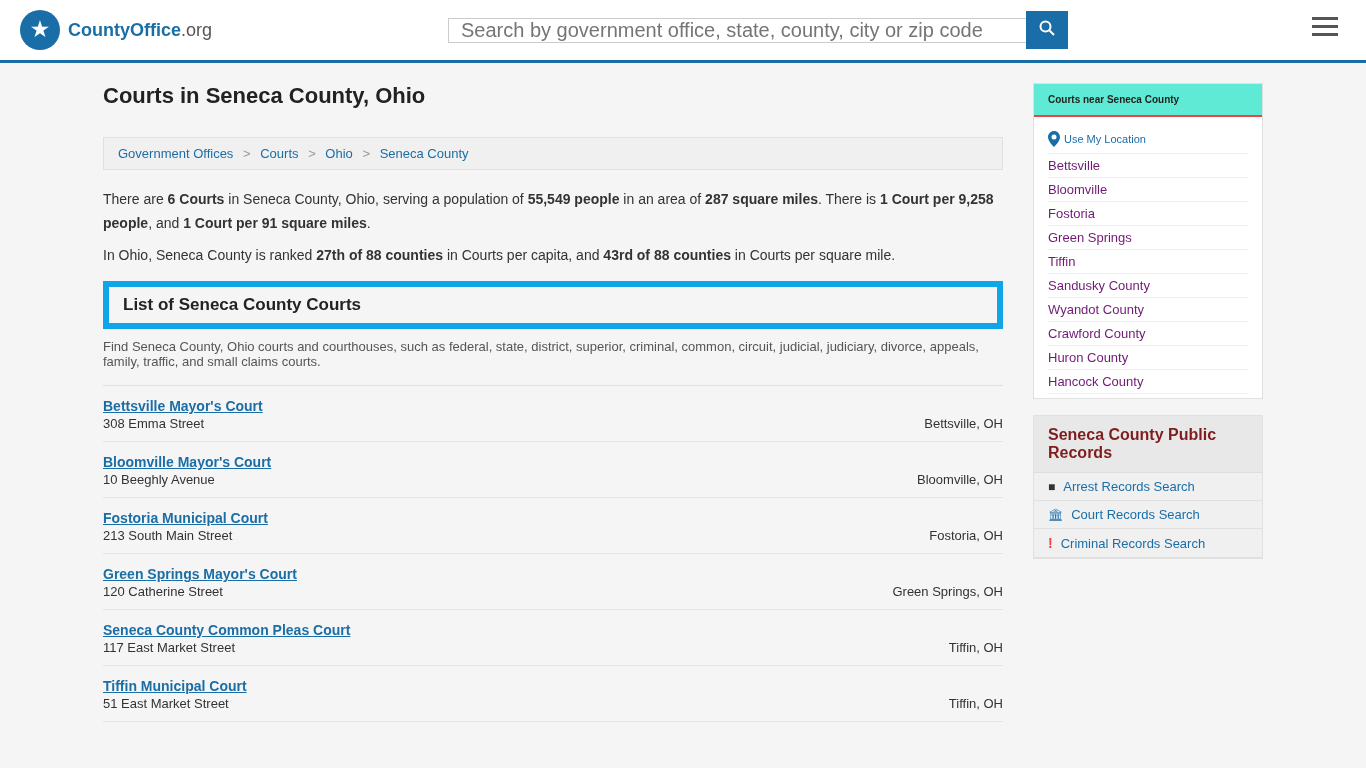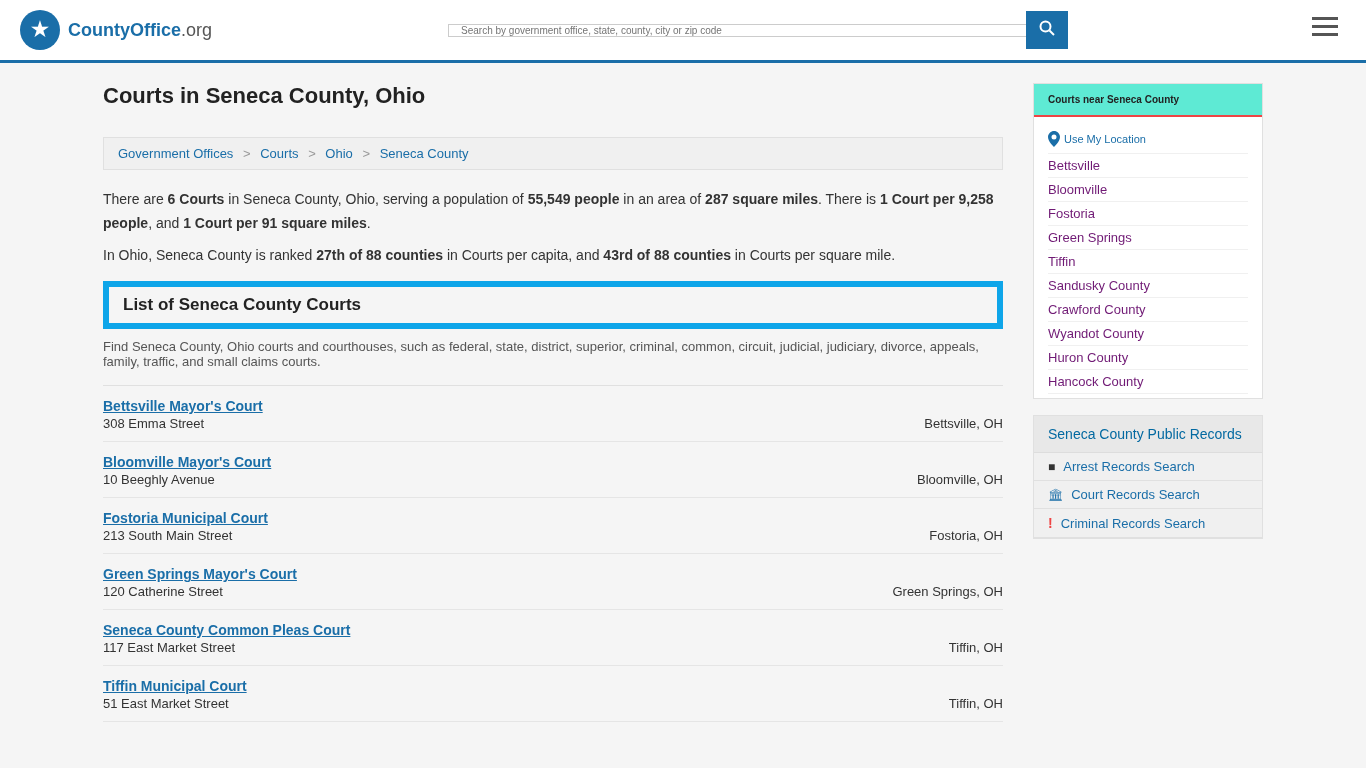--- a/index.html
+++ b/index.html
@@ -27,21 +27,21 @@
       display: flex;
       align-items: center;
       flex: 1;
       max-width: 620px;
       margin: 0 30px;
     }
     #search-input {
       flex: 1;
       padding: 0 12px;
       border: 1px solid #ccc;
-      font-size: 10px;
+      font-size: 20px;
       outline: none;
       border-right: none;
     }
     #search-button {
       background: #1a6ea8;
       border: 1px solid #1a6ea8;
       color: #fff;
       padding: 8px 12px;
       cursor: pointer;
       font-size: 16px;
@@ -188,23 +188,23 @@
       border-bottom: 1px solid #f0f0f0;
     }
 
     #sidebar-public {
       background: #f0f0f0;
       border: 1px solid #e0e0e0;
     }
     #sidebar-public-title {
       background: #e8e8e8;
       padding: 10px 14px;
-      font-size: 14px;
-      font-weight: normal;
-      color: #0369a1;
+      font-size: 16px;
+      font-weight: bold;
+      color: #7f1d1d;
       border-bottom: 1px solid #ddd;
     }
     .public-record-link {
       display: flex;
       align-items: center;
       gap: 8px;
       color: #1a6ea8;
       text-decoration: none;
       font-size: 13px;
       padding: 6px 14px;
@@ -335,22 +335,22 @@
             <path d="M6 0C3 0 0 2.7 0 6c0 4.5 6 10 6 10s6-5.5 6-10c0-3.3-2.7-6-6-6zm0 8.5A2.5 2.5 0 1 1 6 3.5a2.5 2.5 0 0 1 0 5z" fill="#1a6ea8"></path>
           </svg>
           <span>Use My Location</span>
         </a>
         <a href="#" class="sidebar-link">Bettsville</a>
         <a href="#" class="sidebar-link">Bloomville</a>
         <a href="#" class="sidebar-link">Fostoria</a>
         <a href="#" class="sidebar-link">Green Springs</a>
         <a href="#" class="sidebar-link">Tiffin</a>
         <a href="#" class="sidebar-link">Sandusky County</a>
+        <a href="#" class="sidebar-link">Wyandot County</a>
         <a href="#" class="sidebar-link">Crawford County</a>
-        <a href="#" class="sidebar-link">Wyandot County</a>
         <a href="#" class="sidebar-link">Huron County</a>
         <a href="#" class="sidebar-link">Hancock County</a>
       </div>
     </div>
 
     <div id="sidebar-public">
       <div id="sidebar-public-title">Seneca County Public Records</div>
       <a href="#" class="public-record-link">
         <span style="font-size:12px;color:#333;">■</span>
         <span>Arrest Records Search</span>

